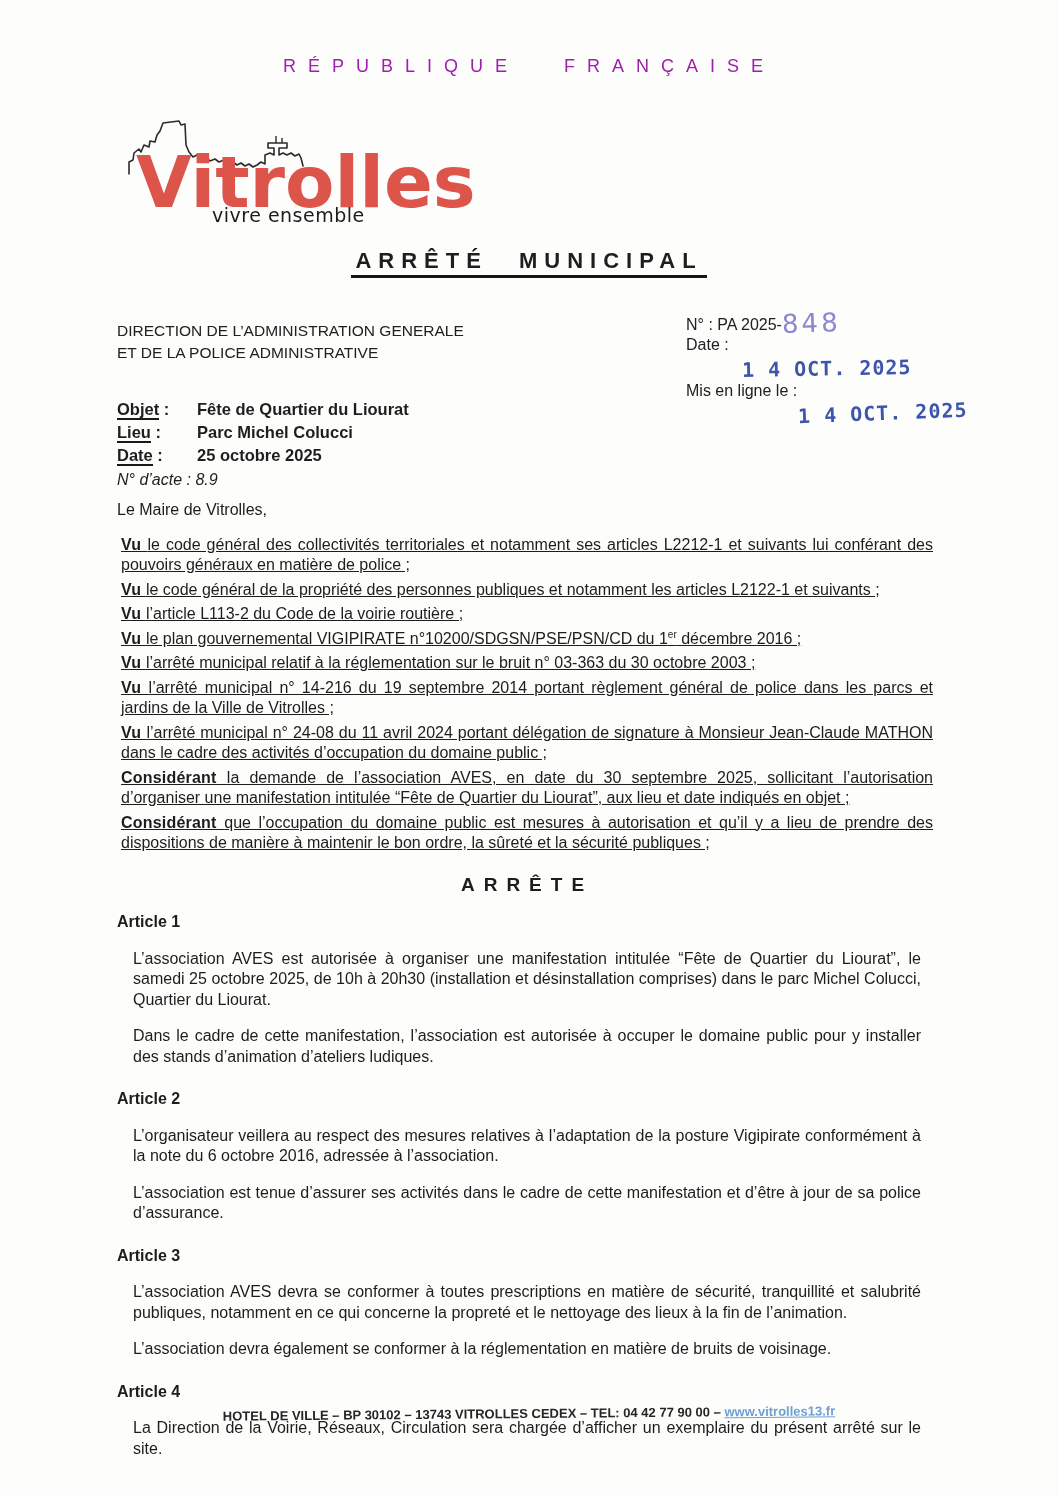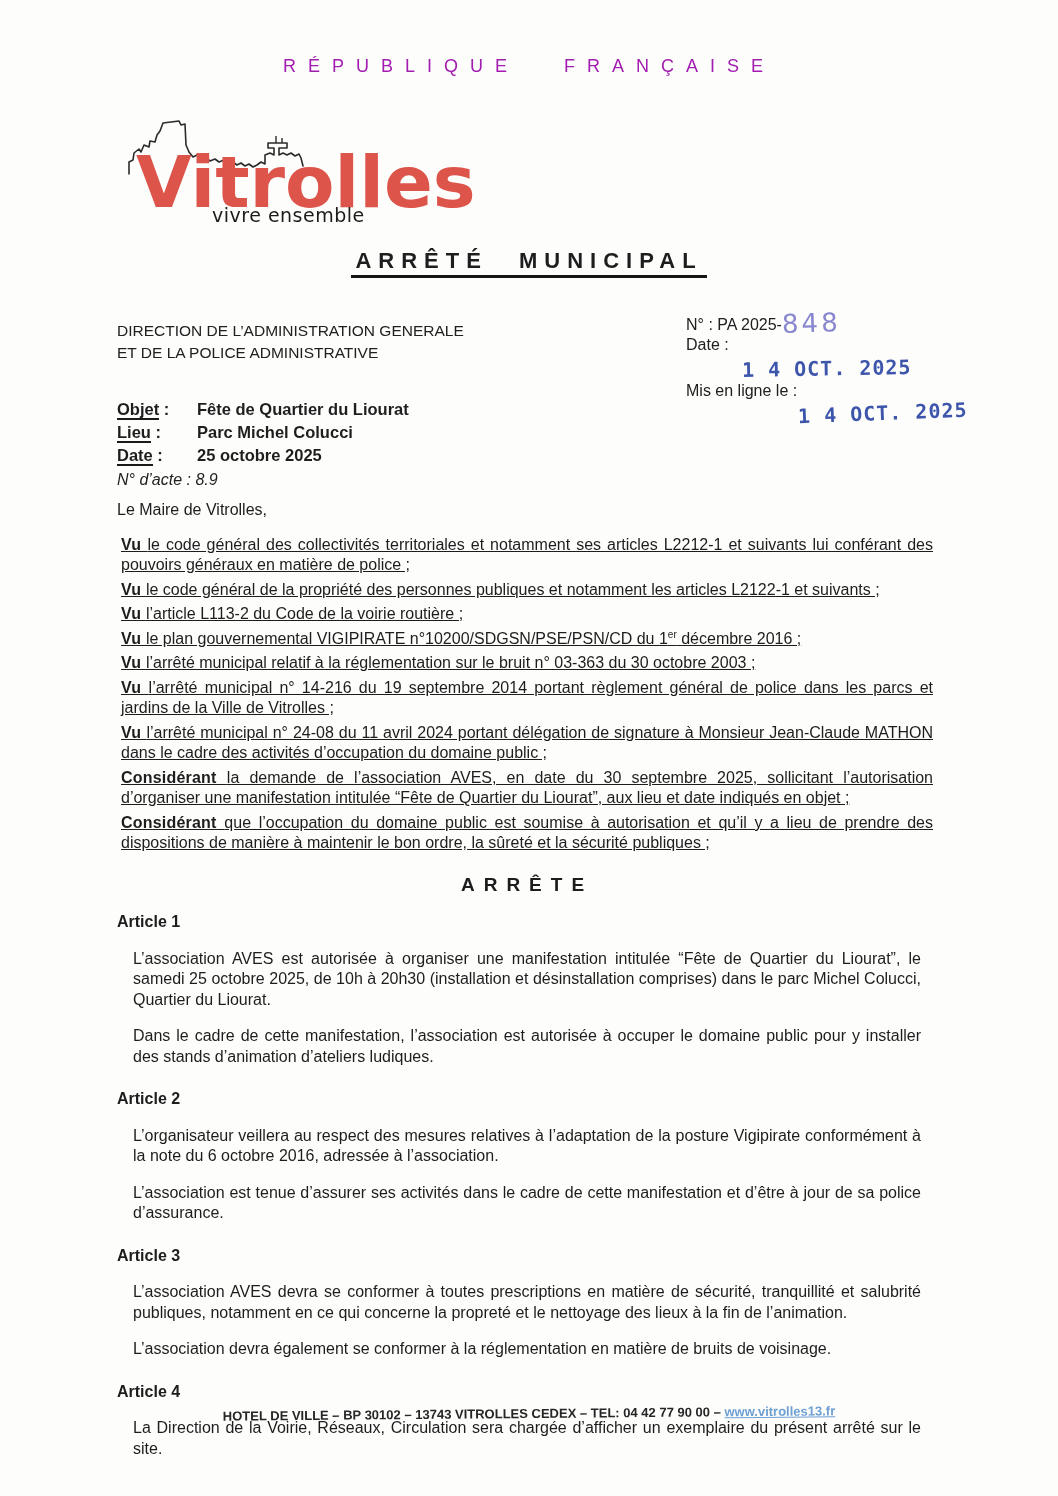--- a/index.html
+++ b/index.html
@@ -135,21 +135,21 @@
   <p class="recital"><b>Vu </b><span>le plan gouvernemental VIGIPIRATE n°10200/SDGSN/PSE/PSN/CD du 1<sup>er</sup> décembre 2016 ;</span></p>
 
   <p class="recital"><b>Vu </b><span>l’arrêté municipal relatif à la réglementation sur le bruit n° 03-363 du 30 octobre 2003 ;</span></p>
 
   <p class="recital"><b>Vu </b><span>l’arrêté municipal n° 14-216 du 19 septembre 2014 portant règlement général de police dans les parcs et jardins de la Ville de Vitrolles ;</span></p>
 
   <p class="recital"><b>Vu </b><span>l’arrêté municipal n° 24-08 du 11 avril 2024 portant délégation de signature à Monsieur Jean-Claude MATHON dans le cadre des activités d’occupation du domaine public ;</span></p>
 
   <p class="recital"><b>Considérant </b><span>la demande de l’association AVES, en date du 30 septembre 2025, sollicitant l’autorisation d’organiser une manifestation intitulée “Fête de Quartier du Liourat”, aux lieu et date indiqués en objet ;</span></p>
 
-  <p class="recital"><b>Considérant </b><span>que l’occupation du domaine public est soumise à autorisation et qu’il y a lieu de prendre des dispositions de manière à maintenir le bon ordre, la sûreté et la sécurité publiques ;</span></p>
+  <p class="recital"><b>Considérant </b><span>que l’occupation du domaine public est mesures à autorisation et qu’il y a lieu de prendre des dispositions de manière à maintenir le bon ordre, la sûreté et la sécurité publiques ;</span></p>
 </div>
     <div class="decree-heading">ARRÊTE</div>
     <div class="articles" id="articles">
   <section class="article">
     <div class="article-title">Article 1</div>
   <p>L’association AVES est autorisée à organiser une manifestation intitulée “Fête de Quartier du Liourat”, le samedi 25 octobre 2025, de 10h à 20h30 (installation et désinstallation comprises) dans le parc Michel Colucci, Quartier du Liourat.</p>
           <p>Dans le cadre de cette manifestation, l’association est autorisée à occuper le domaine public pour y installer des stands d’animation d’ateliers ludiques.</p>
         </section>
 
   <section class="article">

